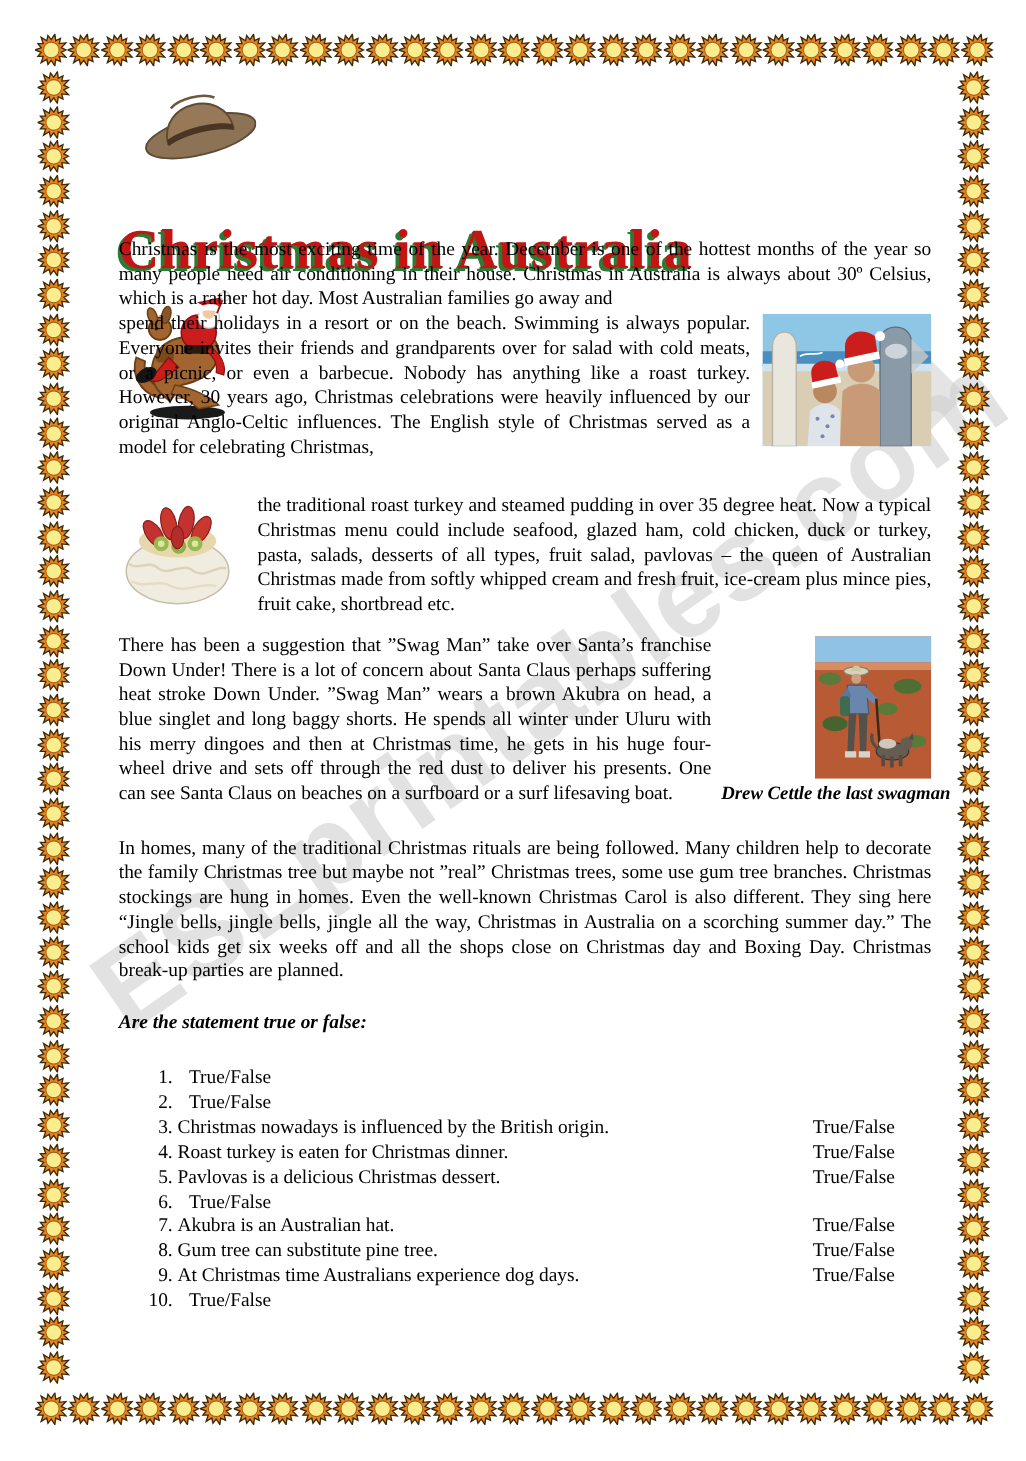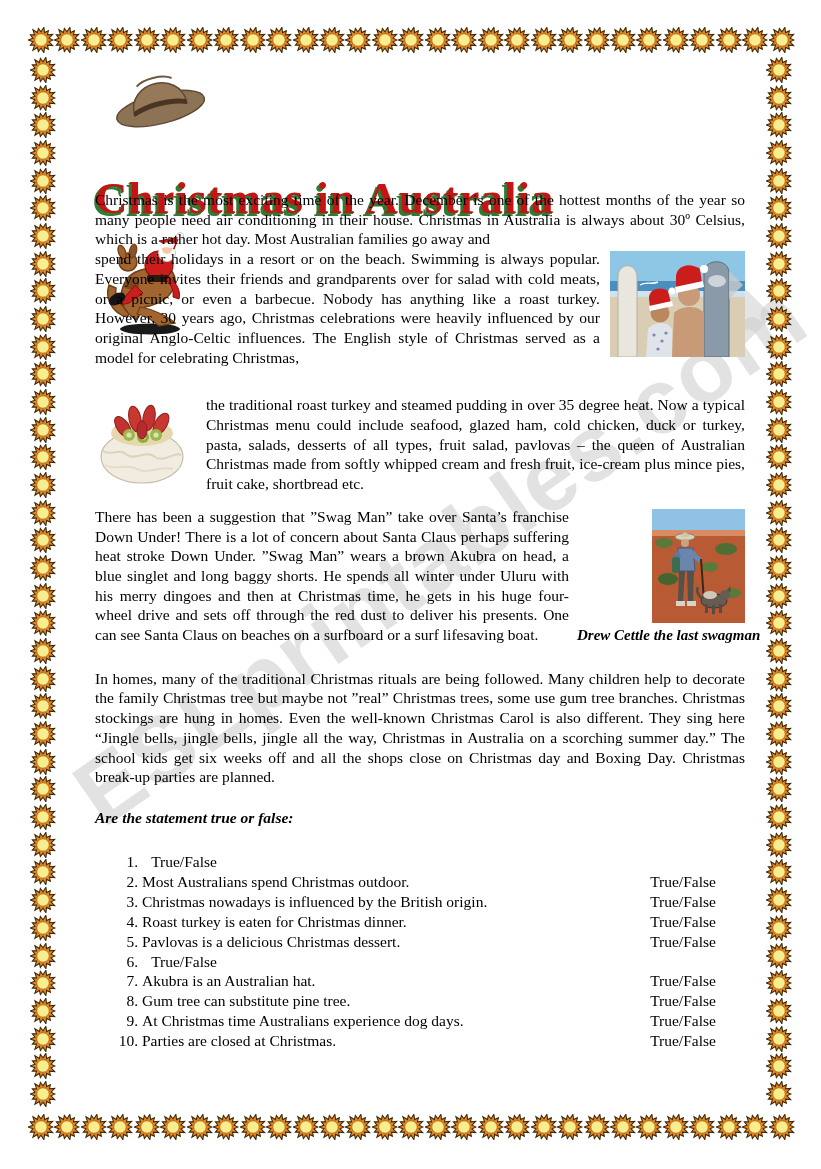--- a/index.html
+++ b/index.html
@@ -747,21 +747,20 @@
 
   <div class="quiz-heading">Are the statement true or false:</div>
   <ol class="questions" id="questions-list">
       <li>
         <div class="q-row">
           <span class="q-answer">True/False</span>
         </div>
       </li>
       <li>
         <div class="q-row">
-          <span class="q-text">Most Australians spend Christmas outdoor.</span>
           <span class="q-answer">True/False</span>
         </div>
       </li>
       <li>
         <div class="q-row">
           <span class="q-text">Christmas nowadays is influenced by the British origin.</span>
           <span class="q-answer">True/False</span>
         </div>
       </li>
       <li>
@@ -794,19 +793,18 @@
         </div>
       </li>
       <li>
         <div class="q-row">
           <span class="q-text">At Christmas time Australians experience dog days.</span>
           <span class="q-answer">True/False</span>
         </div>
       </li>
       <li>
         <div class="q-row">
-          <span class="q-text">Parties are closed at Christmas.</span>
           <span class="q-answer">True/False</span>
         </div>
       </li>
     </ol>
 
 </div>
 
 </body></html>

